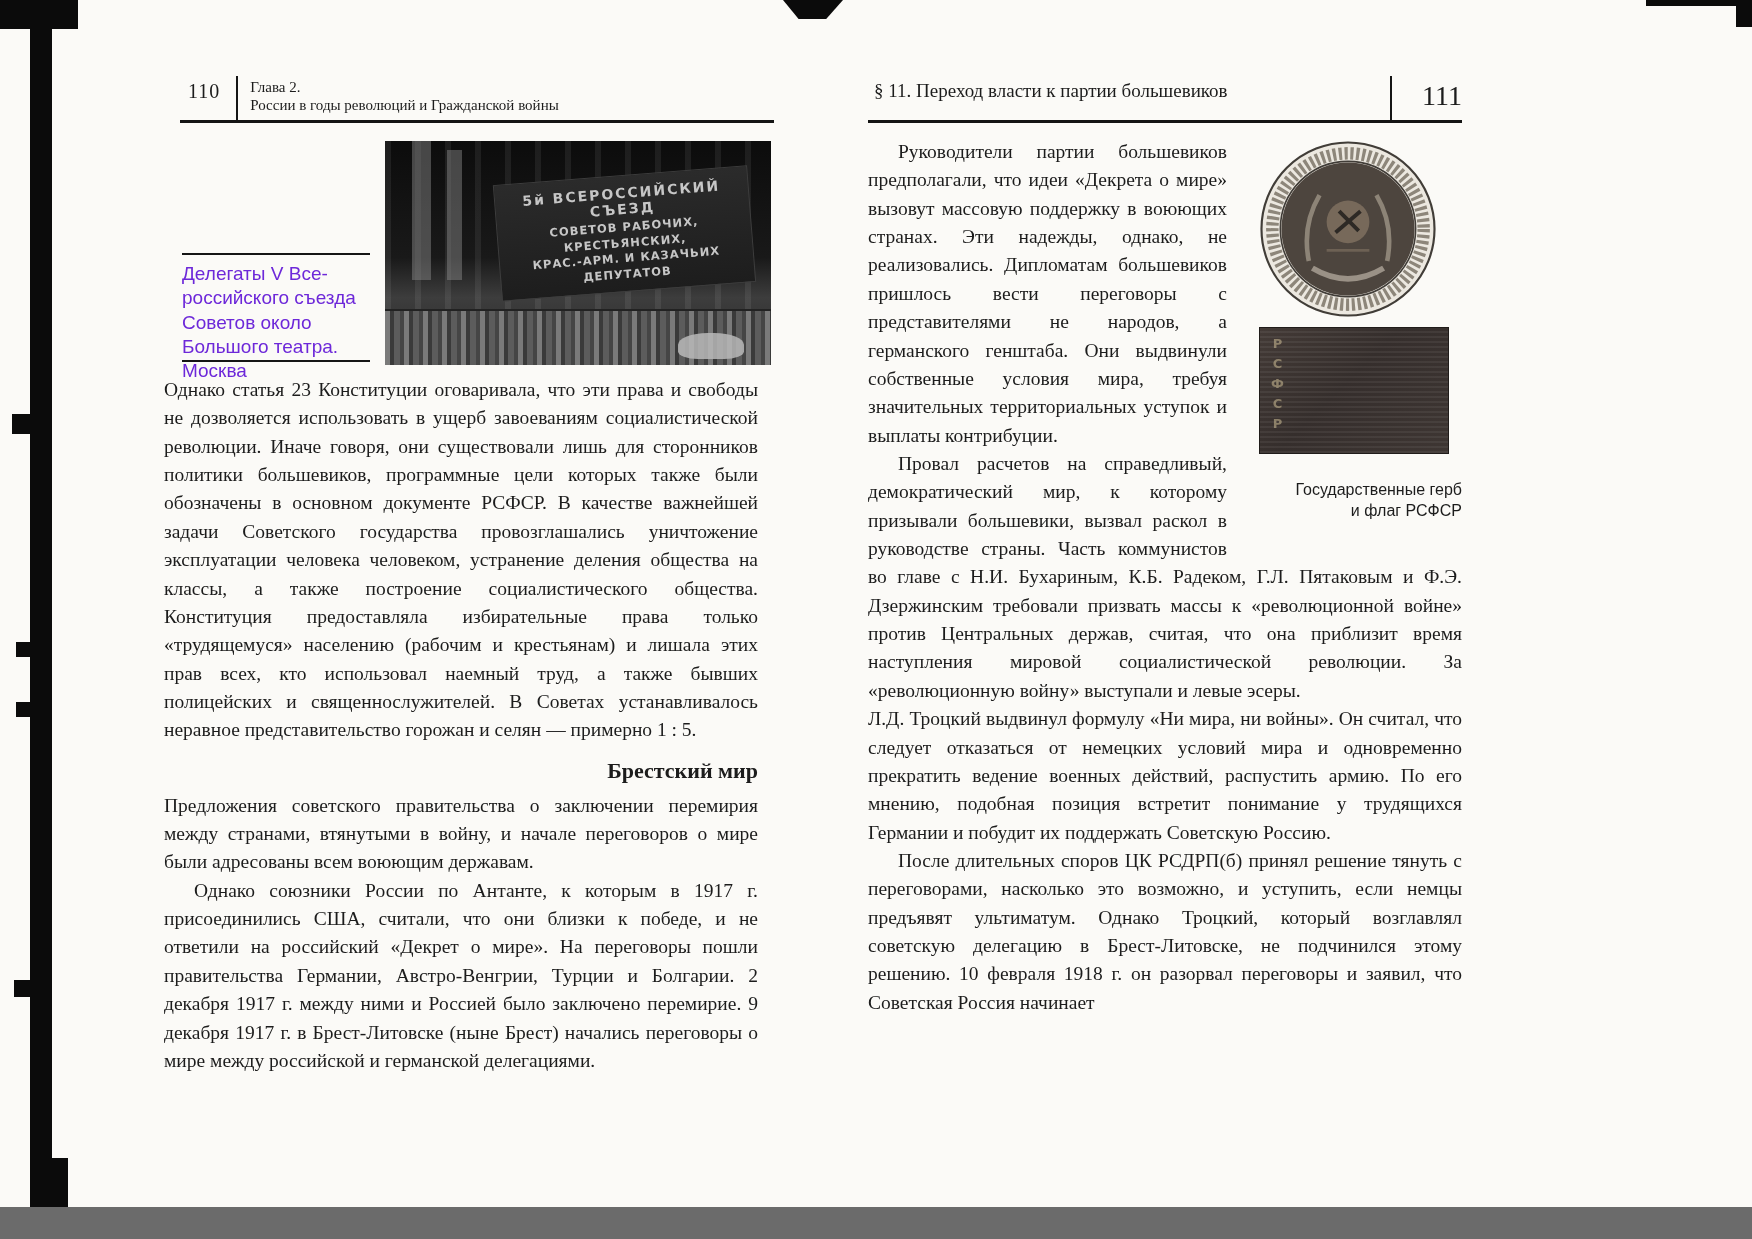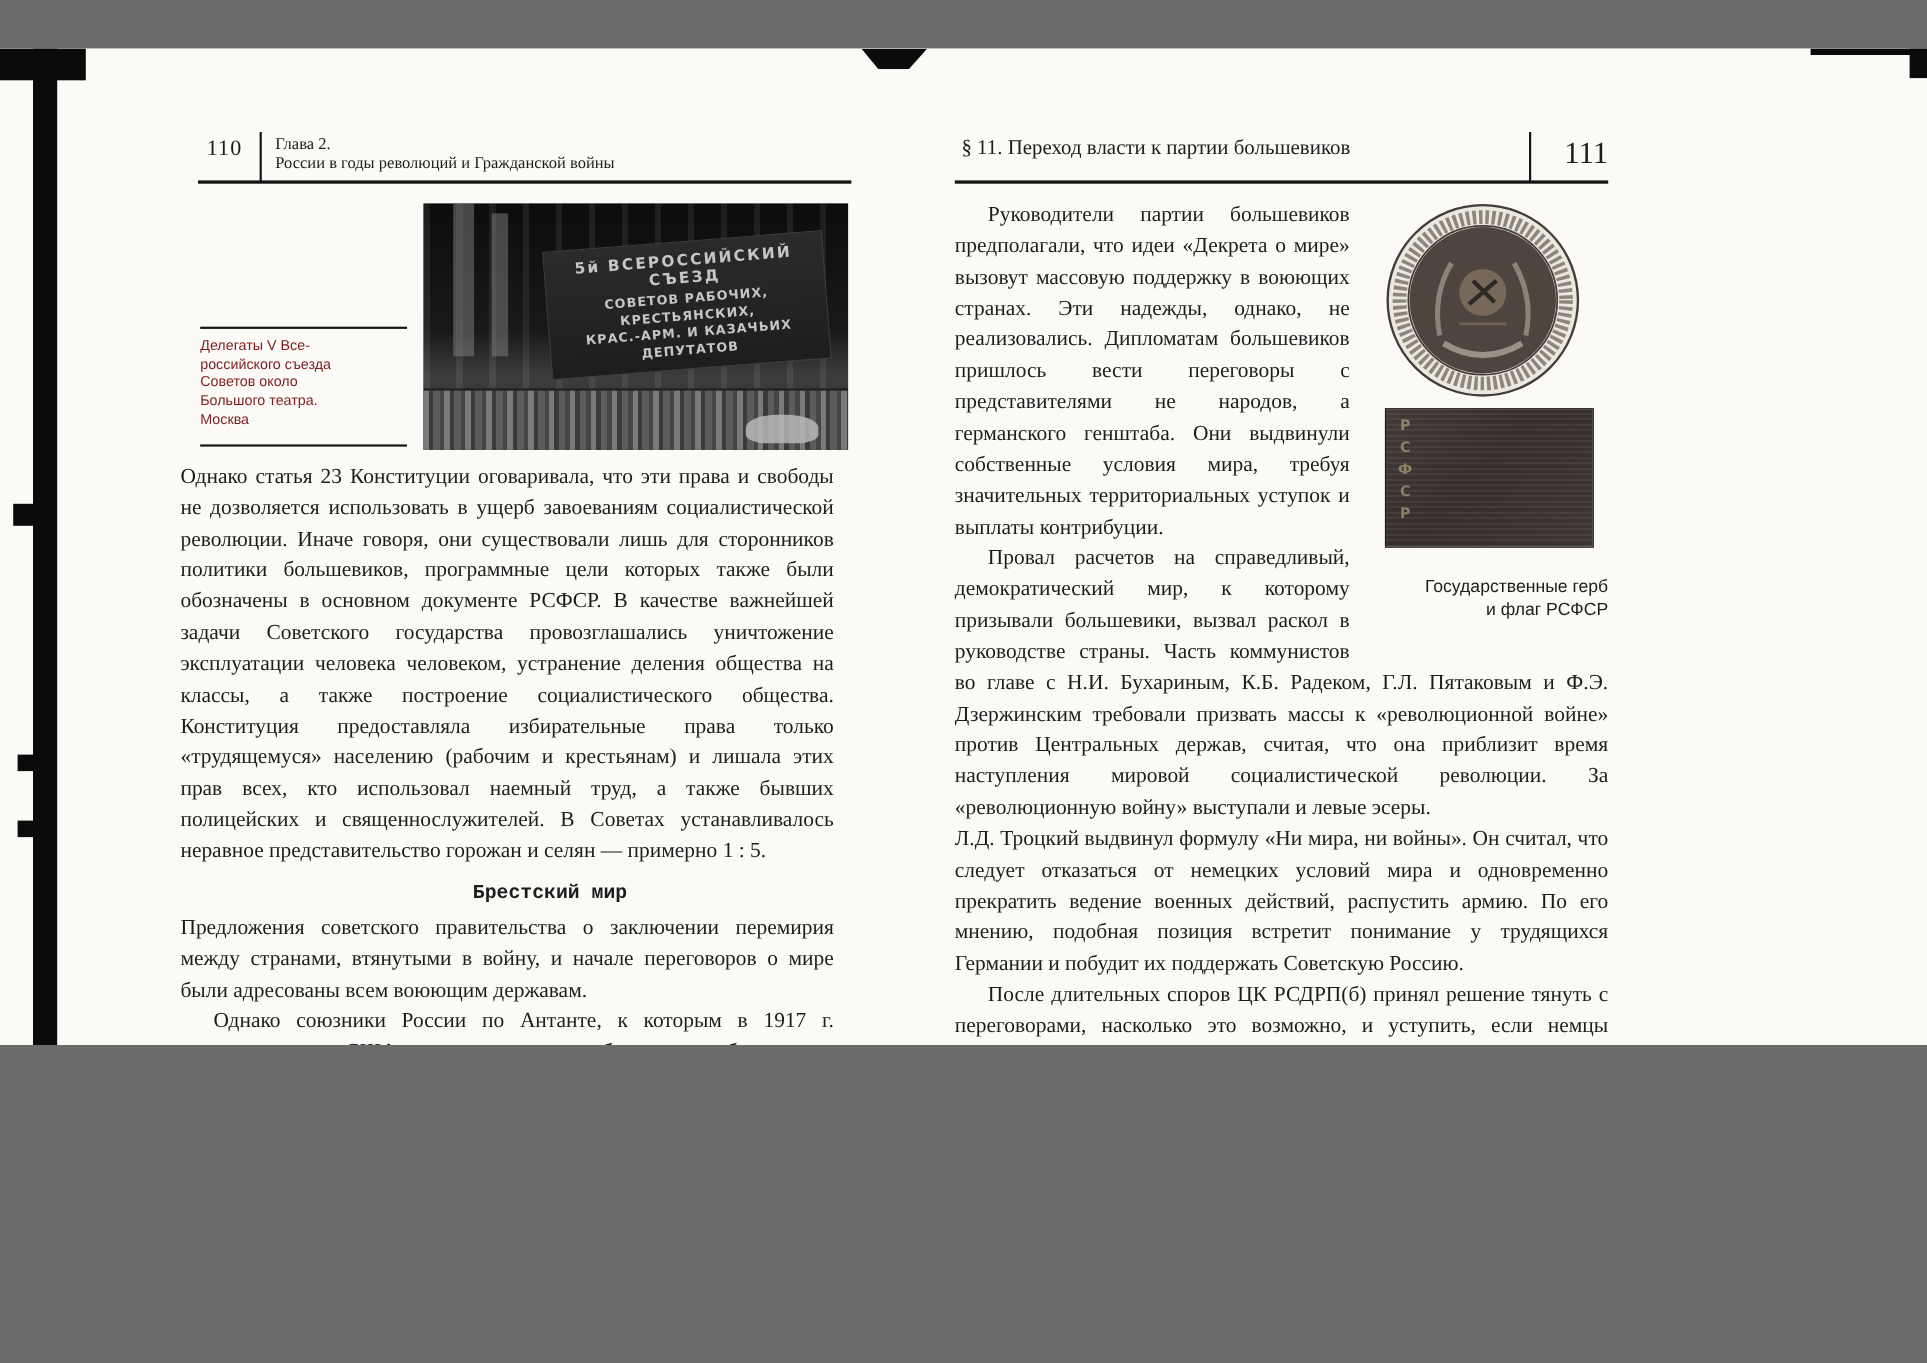--- a/index.html
+++ b/index.html
@@ -1,20 +1,20 @@
 <!DOCTYPE html>
 <html lang="ru"><head>
 <meta charset="utf-8">
 <style>
   * { margin:0; padding:0; box-sizing:border-box; }
   html,body { background:#6b6b6b; }
   .canvas {
-    position:relative; width:1752px; height:906px;
+    position:relative; width:1752px; height:1207px;
     background:#fbfaf7; overflow:hidden;
-    font-family:"Liberation Serif", serif; color:#1c1c1c;margin-top:44px;
+    font-family:"Liberation Serif", serif; color:#1c1c1c;
   }
 
   
   .artifact { position:absolute; background:#0b0b0b; }
   .artifact.tri { clip-path:polygon(0 0,100% 0,72% 100%,26% 100%); }
 
   
   .page-header { position:absolute; top:76px; height:45px; display:flex; align-items:flex-start; }
   .pnum { font-size:20px; letter-spacing:1px; padding-top:4px; }
   .vdiv { width:2px; background:#151515; height:45px; margin:0 12px; }
@@ -41,29 +41,29 @@
   .crowd { position:absolute; left:0; bottom:0; width:100%; height:56px;
     background:
       repeating-linear-gradient(90deg,#7a7a7a 0 5px,#3a3a3a 5px 9px,#5c5c5c 9px 15px,#454545 15px 19px);
     border-top:2px solid #222; }
   .car { position:absolute; right:7%; bottom:6px; width:66px; height:26px;
     background:#b8b8b8; border-radius:45% 45% 30% 30%; opacity:.85; }
 
   
   .cap-rule { position:absolute; height:2px; background:#151515; }
   .photo-caption { position:absolute; font-family:"Liberation Sans",sans-serif;
-    font-size:13px; line-height:1.28; white-space:pre-line; color:#7f1d1d; }
+    font-size:19px; line-height:1.28; white-space:pre-line; color:#6d28d9; }
 
   
   .col { position:absolute; text-align:justify; font-size:19.5px; line-height:1.455;
          hyphens:auto; -webkit-hyphens:auto; }
   .col p { margin:0; }
   .col p.indent { text-indent:30px; }
-  .sec-head { font-family:Liberation Mono, monospace; font-size:18px;
-    font-weight:bold; margin:10px 0 5px 78px; text-align:center; }
+  .sec-head { font-family:Liberation Serif, serif; font-size:22px;
+    font-weight:bold; margin:10px 0 5px 78px; text-align:right; }
 
   
   .fig-float { float:right; width:217px; margin:2px 0 20px 18px; min-height:398px; }
   .emblem { display:block; width:178px; height:178px; margin-left:14px; }
   .flag { position:relative; width:190px; height:127px; margin:9px 0 0 14px;
     background:
       repeating-linear-gradient(0deg, rgba(255,255,255,.06) 0 2px, rgba(0,0,0,0) 2px 5px),
       linear-gradient(135deg,#433a36 0%,#352e2c 45%,#3e3633 100%);
     border:1px solid #201c1a; }
   .flag-letters { position:absolute; left:7px; top:8px;

